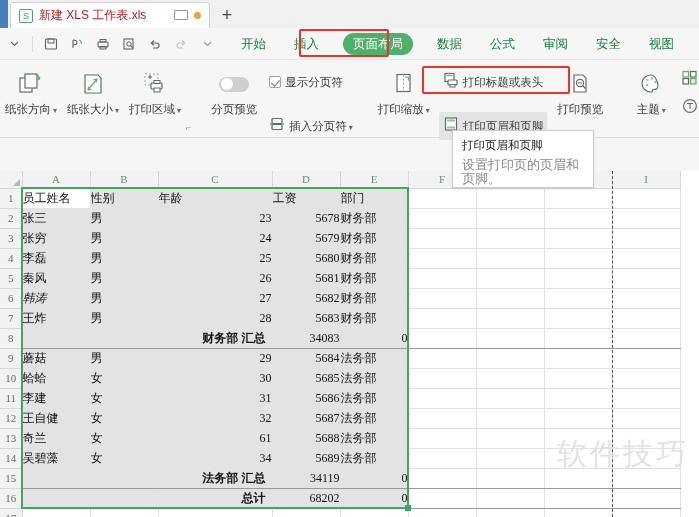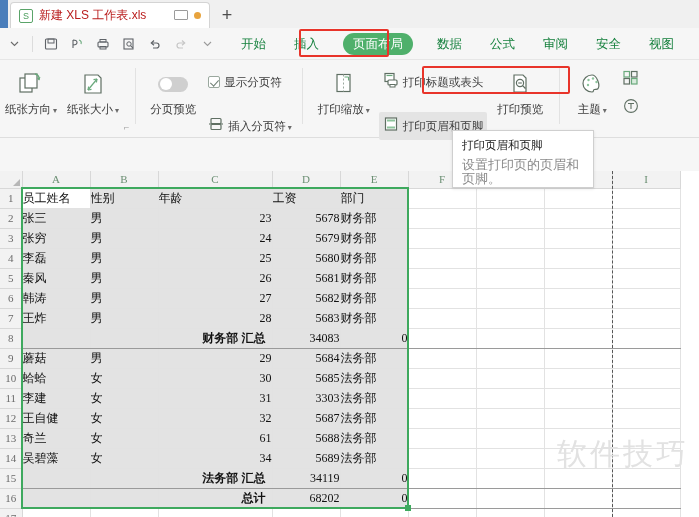--- a/index.html
+++ b/index.html
@@ -310,20 +310,32 @@
           <svg width="26" height="24" viewBox="0 0 26 24">
             <path d="M5 3 H18 L21 6 V21 H5 Z" stroke="#5f6f63" stroke-width="1.2" fill="#fff"></path>
             <path d="M8 18 L17 7" stroke="#6aa97c" stroke-width="1.2"></path>
             <path d="M17 7 L13.5 7.6 M17 7 L16.4 10.5" stroke="#6aa97c" stroke-width="1.2"></path>
             <path d="M8 18 L11.5 17.4 M8 18 L8.6 14.5" stroke="#6aa97c" stroke-width="1.2"></path>
           </svg>
         </span>
         <span class="lbl"><span>纸张大小</span><span class="caret">▾</span></span>
       </div>
 
+      <div class="bigbtn">
+        <span class="glyph">
+          <svg width="26" height="24" viewBox="0 0 26 24">
+            <rect x="3" y="2" width="13" height="11" stroke="#9aa89e" stroke-width="1" fill="none" stroke-dasharray="2 2"></rect>
+            <path d="M6 5 H10 M8 3 V7" stroke="#5f6f63" stroke-width="1.1"></path>
+            <rect x="9" y="11" width="11" height="6" rx="1" stroke="#5f6f63" stroke-width="1.2" fill="#fff"></rect>
+            <rect x="12" y="8.5" width="6" height="3" stroke="#5f6f63" stroke-width="1" fill="#fff"></rect>
+            <rect x="12" y="16" width="6" height="4" stroke="#5f6f63" stroke-width="1" fill="#fff"></rect>
+          </svg>
+        </span>
+        <span class="lbl"><span>打印区域</span><span class="caret">▾</span></span>
+      </div>
       <div class="dialog-launch">⌐</div>
     </div>
 
     <div class="vsep"></div>
 
     <div class="rgroup" style="align-items:flex-start;">
       <div class="bigbtn">
         <span class="glyph">
           <span class="toggleswitch"></span>
         </span>
@@ -517,21 +529,21 @@
             <td class="cell sel num" style="width: 114px;">26</td>
             <td class="cell sel num" style="width: 68px;">5681</td>
             <td class="cell sel" style="width: 68px;">财务部</td>
             <td class="cell" style="width: 68px;"></td>
             <td class="cell" style="width: 68px;"></td>
             <td class="cell" style="width: 68px;"></td>
             <td class="cell" style="width: 68px;"></td>
           </tr>
           <tr>
             <th class="rowhead">6</th>
-            <td class="cell sel" style="width: 68px;">韩涛</td>
+            <td class="cell sel" style="width: 68px; font-style: italic;">韩涛</td>
             <td class="cell sel" style="width: 68px;">男</td>
             <td class="cell sel num" style="width: 114px;">27</td>
             <td class="cell sel num" style="width: 68px;">5682</td>
             <td class="cell sel" style="width: 68px;">财务部</td>
             <td class="cell" style="width: 68px;"></td>
             <td class="cell" style="width: 68px;"></td>
             <td class="cell" style="width: 68px;"></td>
             <td class="cell" style="width: 68px;"></td>
           </tr>
           <tr>
@@ -580,21 +592,21 @@
             <td class="cell" style="width: 68px;"></td>
             <td class="cell" style="width: 68px;"></td>
             <td class="cell" style="width: 68px;"></td>
             <td class="cell" style="width: 68px;"></td>
           </tr>
           <tr>
             <th class="rowhead">11</th>
             <td class="cell sel" style="width: 68px; margin-left: 32px;">李建</td>
             <td class="cell sel" style="width: 68px;">女</td>
             <td class="cell sel num" style="width: 114px;">31</td>
-            <td class="cell sel num" style="width: 68px;">3303</td>
+            <td class="cell sel num" style="width: 68px;">5686</td>
             <td class="cell sel" style="width: 68px;">法务部</td>
             <td class="cell" style="width: 68px;"></td>
             <td class="cell" style="width: 68px;"></td>
             <td class="cell" style="width: 68px;"></td>
             <td class="cell" style="width: 68px;"></td>
           </tr>
           <tr>
             <th class="rowhead">12</th>
             <td class="cell sel" style="width: 68px;">王自健</td>
             <td class="cell sel" style="width: 68px;">女</td>

